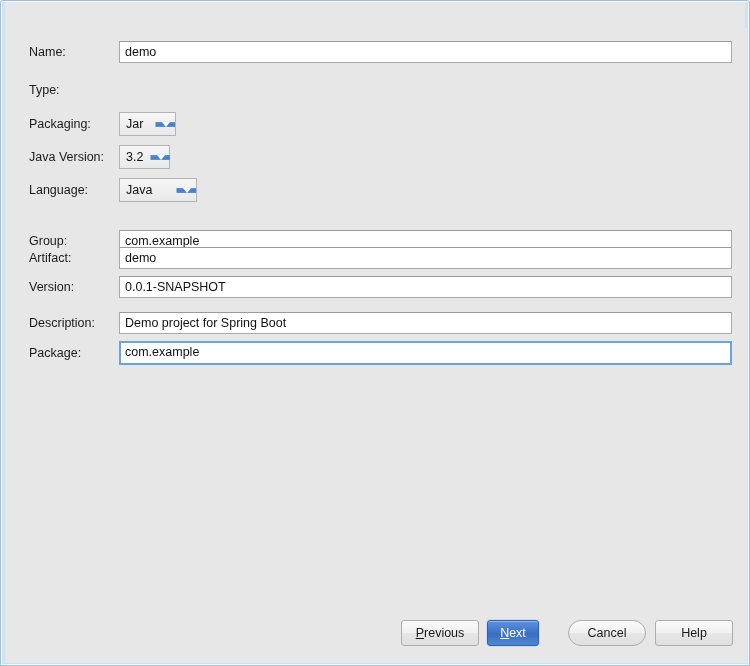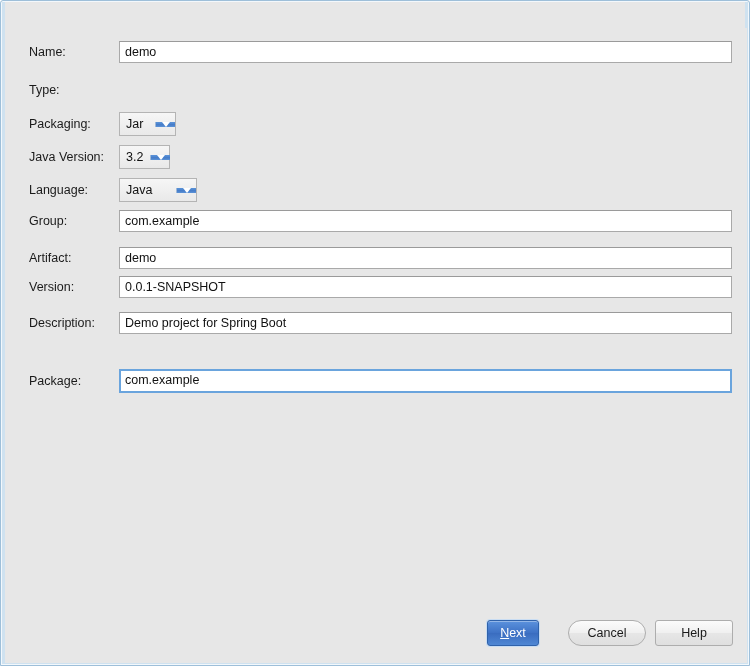--- a/index.html
+++ b/index.html
@@ -302,48 +302,51 @@
       <div class="row" style="top:150px;height:24px;">
         <div class="lbl" style="height:24px;line-height:24px;">Language:</div>
         <div class="combo" style="width:78px;">
           <div class="cv">Java</div>
           <div class="arrow-btn">
               <span class="tri"></span>
             </div>
         </div>
       </div>
 
-      <div class="row" style="top:182px;">
+      <div class="row" style="top:202px;">
         <div class="lbl">Group:</div>
         <div class="tf">com.example</div>
       </div>
 
       <div class="row" style="top:219px;">
         <div class="lbl">Artifact:</div>
         <div class="tf">demo</div>
       </div>
 
       <div class="row" style="top:248px;">
         <div class="lbl">Version:</div>
         <div class="tf">0.0.1-SNAPSHOT</div>
       </div>
 
       <div class="row" style="top:284px;">
         <div class="lbl">Description:</div>
         <div class="tf">Demo project for Spring Boot</div>
       </div>
 
-      <div class="row" style="top:313px;height:38px;margin-top:28px;">
+      <div class="row" style="top:313px;height:38px;">
         <div class="lbl" style="height:24px;line-height:24px;">Package:</div>
         <div class="tf focused" style="height:24px;">com.example</div>
       </div>
 
     </div>
 
     <div class="btnbar">
+      <div class="btn" style="left:396px;width:78px;">
+        <span><span class="mn">P</span>revious</span>
+      </div>
       <div class="btn default" style="left:482px;width:52px;text-align:right;">
         <span><span class="mn">N</span>ext</span>
       </div>
       <div class="btn" style="left:563px;width:78px;border-radius:13px;">Cancel</div>
       <div class="btn" style="left:650px;width:78px;">Help</div>
     </div>
 
   </div>
 </div>
 

